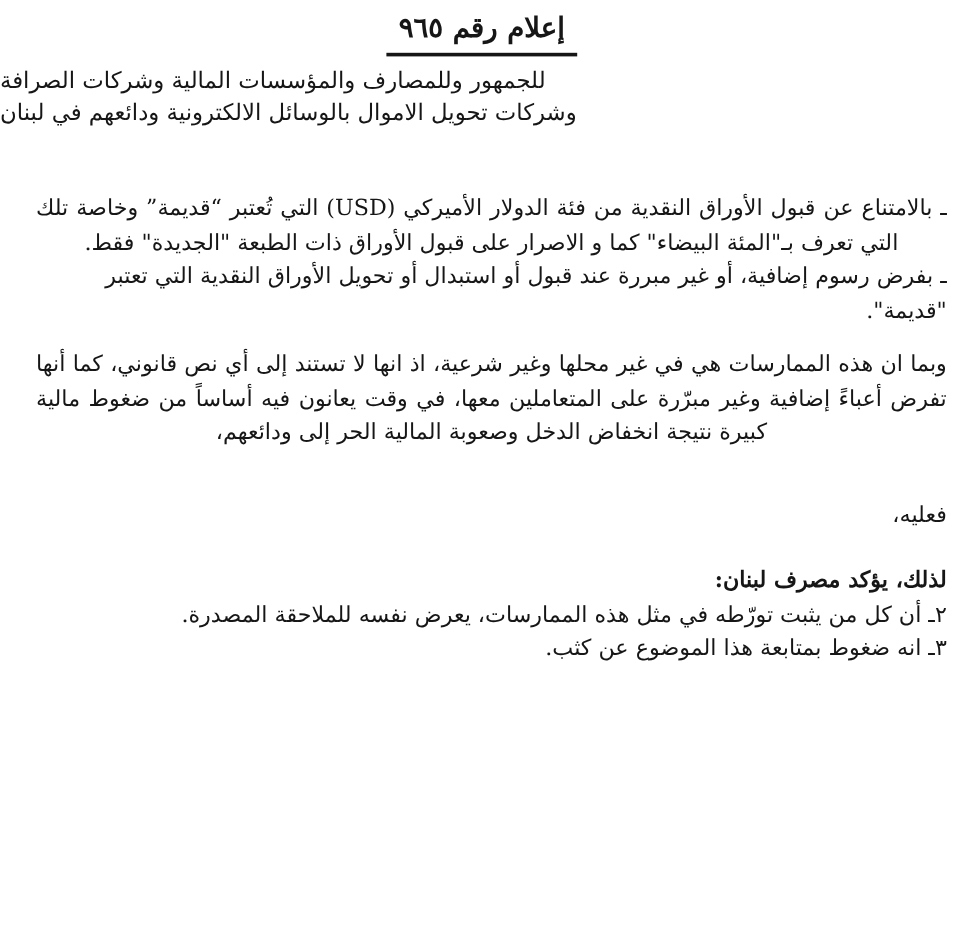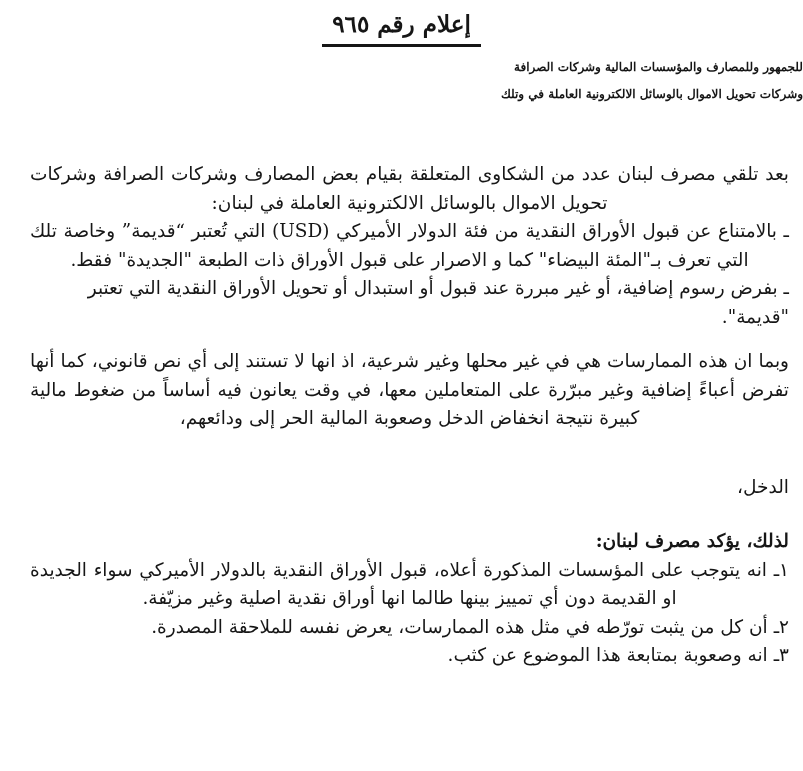--- a/index.html
+++ b/index.html
@@ -24,23 +24,23 @@
   .doc-title {
     display: inline-block;
     font-size: 23px;
     font-weight: bold;
     letter-spacing: 1px;
     border-bottom: 3px solid #161616;
     padding: 0 10px 7px 10px;
   }
   .subtitle {
     margin-top: 7px;
-    text-align: right;
-    font-weight: bold;
-    font-size: 12px;
+    text-align: left;
+    font-weight: normal;
+    font-size: 19px;
     line-height: 27px;
   }
   .content {
     margin: 52px 14px 0 30px;
     font-size: 18.5px;
     line-height: 28.5px;
   }
   .content p { margin: 0; }
   .p-justify {
     text-align: justify;
@@ -82,42 +82,40 @@
 <body>
 
 <div class="page">
 
   <div class="title-wrap">
     <span class="doc-title">إعلام رقم ٩٦٥</span>
   </div>
 
   <div class="subtitle">
     <div>للجمهور وللمصارف والمؤسسات المالية وشركات الصرافة</div>
-    <div>وشركات تحويل الاموال بالوسائل الالكترونية  العاملة في وتلك</div>
+    <div>وشركات تحويل الاموال بالوسائل الالكترونية  ودائعهم في لبنان</div>
   </div>
 
   <div class="content">
-    <p class="p-justify">بعد تلقي مصرف لبنان عدد من الشكاوى  المتعلقة بقيام بعض المصارف وشركات الصرافة وشركات تحويل الاموال بالوسائل الالكترونية العاملة في لبنان:</p>
 
     <p class="p-justify">ـ  بالامتناع عن قبول الأوراق النقدية من فئة الدولار الأميركي   (USD) التي تُعتبر “قديمة”  وخاصة تلك التي تعرف بـ"المئة البيضاء" كما و الاصرار على قبول الأوراق ذات الطبعة "الجديدة" فقط.</p>
 
     <p class="p-right">ـ بفرض رسوم إضافية، أو غير مبررة عند قبول أو استبدال أو تحويل  الأوراق النقدية التي تعتبر "قديمة".</p>
 
     <p class="p-justify mt-para">وبما ان هذه الممارسات هي في غير محلها وغير شرعية، اذ انها لا تستند إلى أي نص قانوني، كما أنها تفرض أعباءً إضافية وغير مبرّرة على المتعاملين معها، في وقت يعانون فيه أساساً من ضغوط مالية كبيرة نتيجة انخفاض الدخل وصعوبة المالية الحر إلى ودائعهم،</p>
 
-    <p class="p-right mt-big">الدخل،</p>
+    <p class="p-right mt-big">فعليه،</p>
 
 
     <p class="p-right mt-med">لذلك، يؤكد مصرف لبنان:</p>
 
-    <p class="p-justify">١ـ انه يتوجب على المؤسسات المذكورة أعلاه، قبول الأوراق النقدية  بالدولار الأميركي سواء الجديدة او القديمة دون أي تمييز بينها طالما انها أوراق نقدية اصلية وغير مزيّفة.</p>
 
     <p class="p-right">٢ـ أن كل من يثبت تورّطه في مثل هذه الممارسات، يعرض نفسه للملاحقة المصدرة.</p>
 
-    <p class="p-right">٣ـ انه وصعوبة بمتابعة هذا الموضوع عن كثب.</p>
+    <p class="p-right">٣ـ انه ضغوط بمتابعة هذا الموضوع عن كثب.</p>
   </div>
 
   <div class="footer-block">
     <div>بيروت في ٨ تموز  ٢٠٢٥</div>
     <div class="signer">حاكم مصرف لبنان</div>
   </div>
 
   <svg class="signature" viewBox="0 0 210 45" aria-hidden="true">
     <path d="M 8 37 Q 20 42 34 40" fill="none" stroke="#161616" stroke-width="2.2" stroke-linecap="round"></path>
     <line x1="30" y1="41" x2="168" y2="8" stroke="#161616" stroke-width="2.6" stroke-linecap="round"></line>

